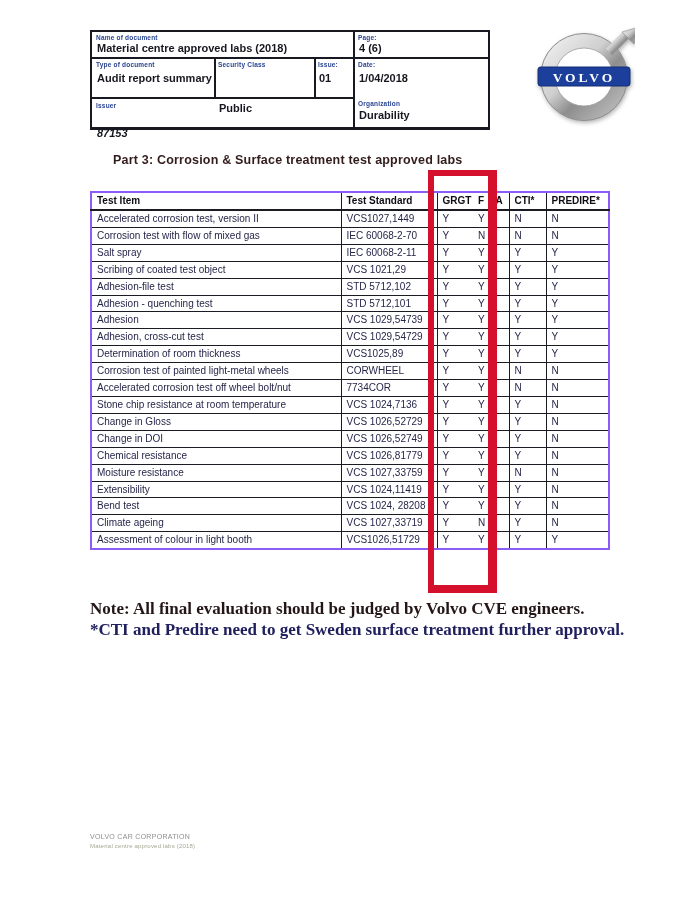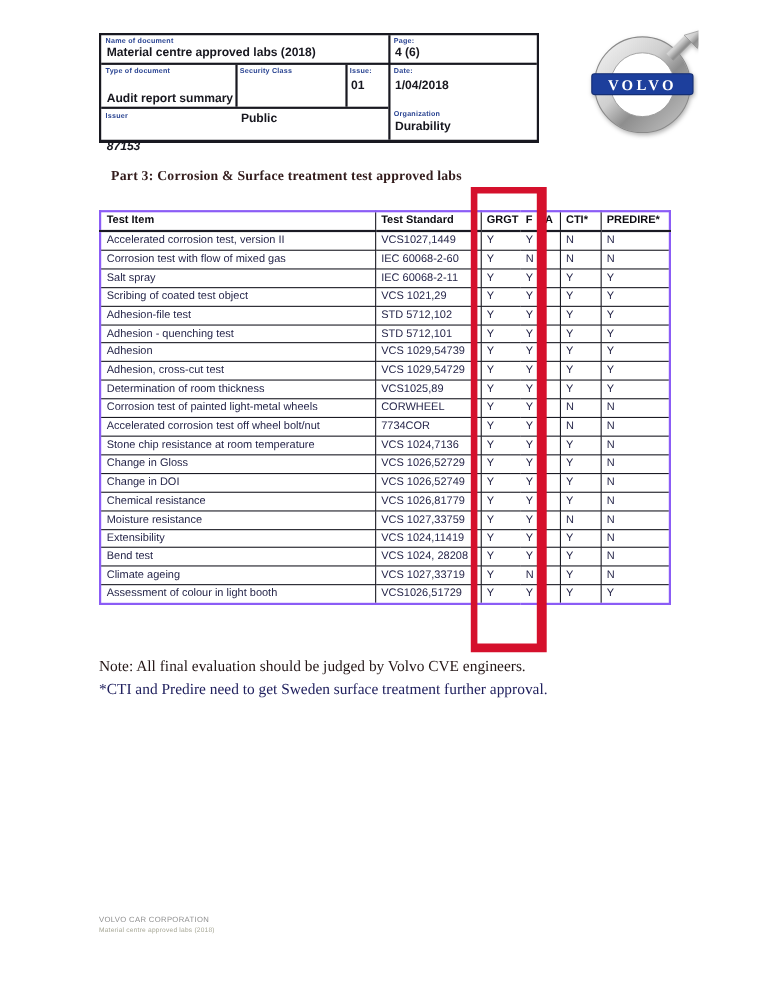--- a/index.html
+++ b/index.html
@@ -16,22 +16,22 @@
   .hdr .v-a{left:122px;top:27px;height:38px;width:2px;}
   .hdr .v-b{left:222px;top:27px;height:38px;width:2px;}
   .hdr .lbl{position:absolute;font-size:6.5px;font-weight:bold;color:#2a4492;letter-spacing:0.2px;}
   .hdr .val{position:absolute;font-size:11px;font-weight:bold;color:#17171f;white-space:nowrap;}
 
   
   .logo{position:absolute;left:537px;top:25px;width:106px;height:98px;
         filter:drop-shadow(1.5px 2.5px 2px rgba(0,0,0,0.30));}
 
   
-  .title{position:absolute;left:101px;top:153px;font-size:12.5px;font-weight:bold;
-         color:#331c1c;letter-spacing:0.2px;white-space:nowrap;font-family:Liberation Serif, serif;}
+  .title{position:absolute;left:113px;top:153px;font-size:12.5px;font-weight:bold;
+         color:#331c1c;letter-spacing:0.2px;white-space:nowrap;}
 
   
   table.labs{position:absolute;left:90px;top:191px;width:518px;border-collapse:collapse;
              table-layout:fixed;border:2px solid #8b5cf6;font-size:10px;}
   table.labs th, table.labs td{border:1px solid #1b1b24;padding:0 0 0 5px;height:15.9px;
              line-height:15.9px;white-space:nowrap;overflow:hidden;text-align:left;
              font-weight:normal;color:#26264a;vertical-align:middle;}
   table.labs thead th{font-weight:bold;color:#0d0d14;border-bottom-width:2px;height:16px;}
   table.labs .no-right{border-right-style:hidden;}
   table.labs .no-left{border-left-style:hidden;}
@@ -40,22 +40,22 @@
   th.col-grgt, td.col-grgt{padding-left:6px;}
   td.col-cti, td.col-predire{padding-left:6px;}
   td.col-standard, th.col-standard{padding-left:4px;}
 
   
   .red-box{position:absolute;left:428px;top:170px;width:69px;height:423px;box-sizing:border-box;
            border-style:solid;border-color:#d5102c;border-width:6px 9px 8px 6px;
            pointer-events:none;z-index:5;}
 
   
-  .note{position:absolute;left:90px;font-family:"Liberation Serif",serif;font-weight:normal;
-        font-size:14px;white-space:nowrap;}
+  .note{position:absolute;left:90px;font-family:"Liberation Serif",serif;font-weight:bold;
+        font-size:17px;white-space:nowrap;}
   .note1{top:599px;color:#241616;}
   .note2{top:620px;color:#20205e;}
 
   
   .foot1{position:absolute;left:90px;top:833px;font-size:7px;color:#8f8f8f;letter-spacing:0.3px;}
   .foot2{position:absolute;left:90px;top:843px;font-size:6px;color:#a6a695;letter-spacing:0.2px;}
 </style>
 </head>
 <body>
 
@@ -68,21 +68,21 @@
     <div class="line v-a"></div>
     <div class="line v-b"></div>
 
     <span class="lbl" style="left:4px;top:2px;">Name of document</span>
     <span class="val" style="left:5px;top:10px;">Material centre  approved labs (2018)</span>
 
     <span class="lbl" style="left:266px;top:2px;">Page:</span>
     <span class="val" style="left:267px;top:10px;">4 (6)</span>
 
     <span class="lbl" style="left:4px;top:29px;">Type of document</span>
-    <span class="val" style="left:5px;top:52px;text-align:center;">Audit report summary</span>
+    <span class="val" style="left:5px;top:40px;text-align:center;">Audit report summary</span>
 
     <span class="lbl" style="left:126px;top:29px;">Security Class</span>
     <span class="val" style="left:127px;top:40px;margin-top:30px;">Public</span>
 
     <span class="lbl" style="left:226px;top:29px;">Issue:</span>
     <span class="val" style="left:227px;top:40px;">01</span>
 
     <span class="lbl" style="left:266px;top:29px;">Date:</span>
     <span class="val" style="left:267px;top:40px;">1/04/2018</span>
 
@@ -138,21 +138,21 @@
         <tr>
           <td class="col-item">Accelerated corrosion test, version II</td>
           <td class="col-standard">VCS1027,1449</td>
           <td class="col-grgt no-right">Y</td>
           <td class="col-fa no-left">Y</td>
           <td class="col-cti">N</td>
           <td class="col-predire">N</td>
         </tr>
         <tr>
           <td class="col-item">Corrosion test with flow of mixed gas</td>
-          <td class="col-standard">IEC 60068-2-60</td>
+          <td class="col-standard">IEC 60068-2-70</td>
           <td class="col-grgt no-right">Y</td>
           <td class="col-fa no-left">N</td>
           <td class="col-cti">N</td>
           <td class="col-predire">N</td>
         </tr>
         <tr>
           <td class="col-item">Salt spray</td>
           <td class="col-standard">IEC 60068-2-11</td>
           <td class="col-grgt no-right">Y</td>
           <td class="col-fa no-left">Y</td>

